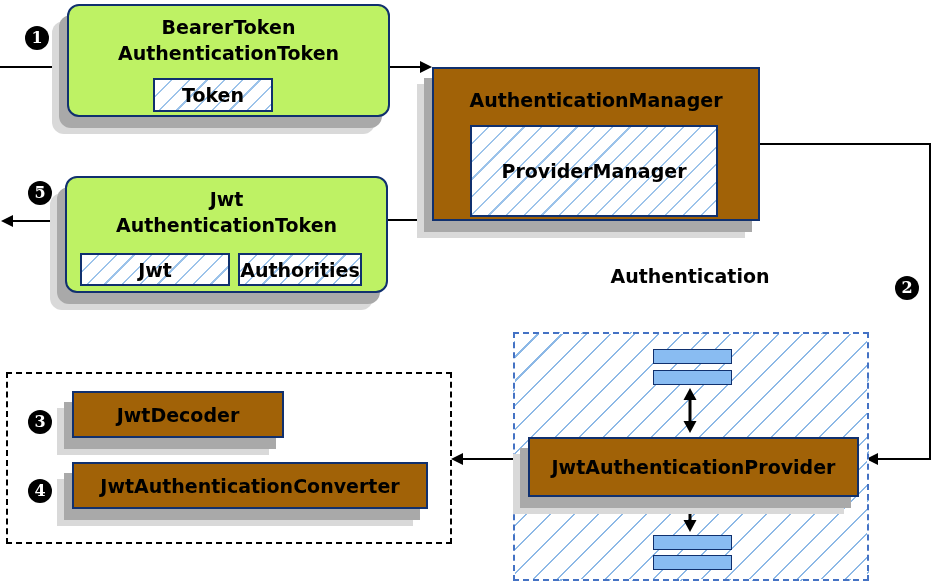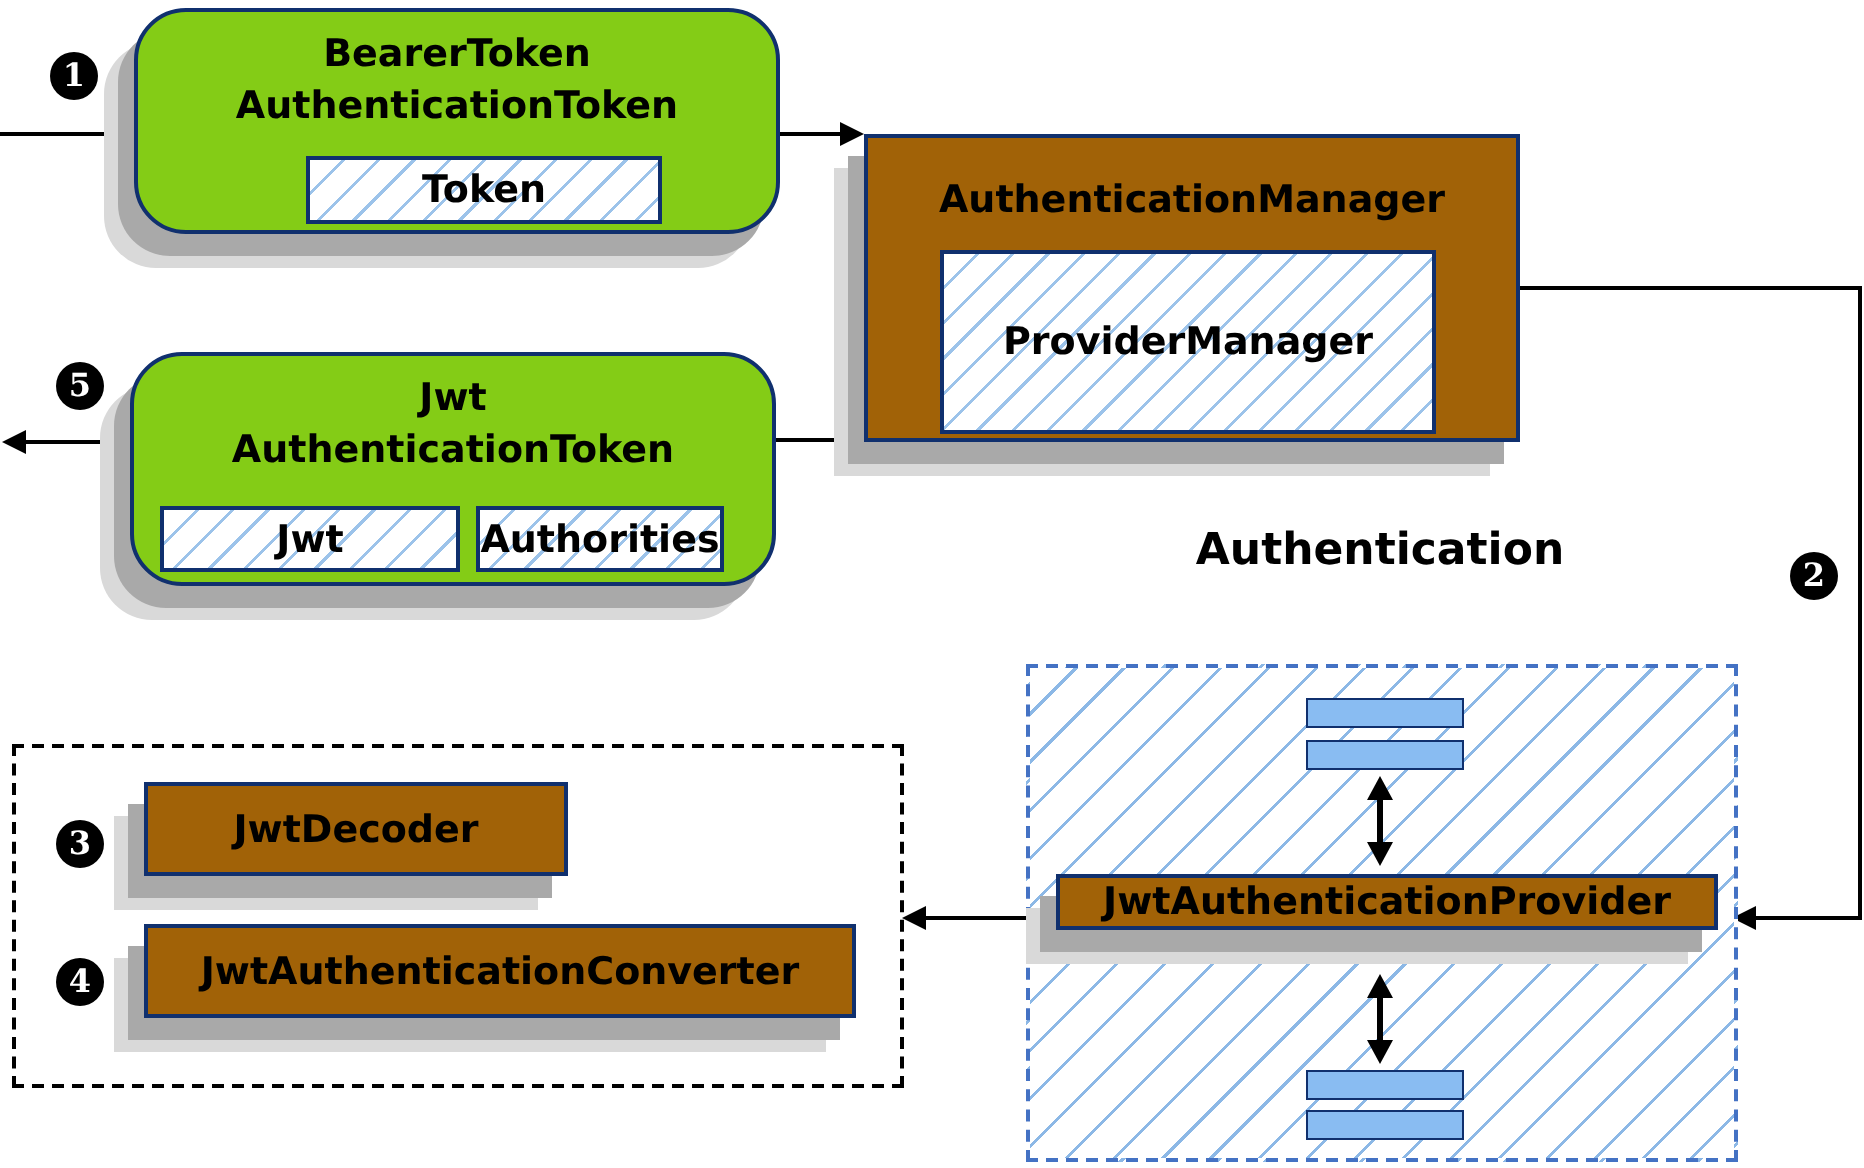--- a/index.html
+++ b/index.html
@@ -8,21 +8,21 @@
     font-family:"DejaVu Sans","Liberation Sans",sans-serif;color:#000;
   }
   
   .box{
     position:absolute;background:#a16207;border:2px solid #10306e;
     box-shadow:-8px 11px 0 #a9a9a9,-15px 17px 0 #d9d9d9;
     display:flex;align-items:center;justify-content:center;
     font-size:19px;font-weight:bold;box-sizing:border-box;text-align:center;
   }
   .rbox{
-    position:absolute;background:#84cc16;border:2px solid #10306e;border-radius:26px;
+    position:absolute;background:#bef264;border:2px solid #10306e;border-radius:12px;
     box-shadow:-8px 11px 0 #a9a9a9,-15px 17px 0 #d9d9d9;box-sizing:border-box;
   }
   .rtitle{
     position:absolute;left:0;right:0;top:8px;text-align:center;
     font-size:19px;font-weight:bold;line-height:26px;
   }
   
   .inner{
     position:absolute;border:2px solid #10306e;box-sizing:border-box;
     background:#fff;
@@ -50,21 +50,21 @@
   .head-left{
     position:absolute;width:0;height:0;
     border-top:6px solid transparent;border-bottom:6px solid transparent;border-right:12px solid #000;
   }
   .badge{
     position:absolute;width:24px;height:24px;border-radius:50%;background:#000;color:#fff;
     display:flex;align-items:center;justify-content:center;
     font-family:"DejaVu Serif","Liberation Serif",serif;font-size:16px;font-weight:bold;line-height:1;
   }
   .plabel{
-    position:absolute;text-align:center;font-size:22px;font-weight:bold;line-height:26px;
+    position:absolute;text-align:center;font-size:19px;font-weight:bold;line-height:26px;
   }
   .dbl-arrow{position:absolute;}
 </style>
 </head>
 <body>
 
 <div class="canvas">
 
   <div class="line" style="left:0;top:66px;width:60px;height:2px;"></div>
 
@@ -98,21 +98,21 @@
     </div>
   <div class="badge" style="left:28px;top:181px;">
       <span>5</span>
     </div>
 
   <div class="rbox" style="left:67px;top:4px;width:323px;height:113px;">
     <div class="rtitle">
       <div>BearerToken</div>
       <div>AuthenticationToken</div>
     </div>
-    <div class="inner" style="left:84px;top:72px;width:178px;height:34px;align-items:center;">
+    <div class="inner" style="left:84px;top:72px;width:120px;height:34px;align-items:center;">
       <span>Token</span>
     </div>
   </div>
 
   <div class="box" style="left:432px;top:67px;width:328px;height:154px;display:block;">
     <div class="rtitle" style="top:18px;">AuthenticationManager</div>
     <div class="inner" style="left:36px;top:56px;width:248px;height:92px;">
       <span>ProviderManager</span>
     </div>
   </div>
@@ -145,21 +145,21 @@
     <line x1="9" y1="8" x2="9" y2="37" stroke="#000" stroke-width="3"></line>
     <polygon points="9,0 2.5,12 15.5,12" fill="#000"></polygon>
     <polygon points="9,45 2.5,33 15.5,33" fill="#000"></polygon>
   </svg>
   <svg class="dbl-arrow" style="left:681px;top:487px;" width="18" height="45" viewBox="0 0 18 45">
     <line x1="9" y1="8" x2="9" y2="37" stroke="#000" stroke-width="3"></line>
     <polygon points="9,0 2.5,12 15.5,12" fill="#000"></polygon>
     <polygon points="9,45 2.5,33 15.5,33" fill="#000"></polygon>
   </svg>
 
-  <div class="box" style="left:528px;top:437px;width:331px;height:28px;">
+  <div class="box" style="left:528px;top:437px;width:331px;height:60px;">
     <span>JwtAuthenticationProvider</span>
   </div>
 
   <div class="group-dashed" style="left:6px;top:372px;width:446px;height:172px;"></div>
 
   <div class="box" style="left:72px;top:391px;width:212px;height:47px;">
     <span>JwtDecoder</span>
   </div>
 
   <div class="box" style="left:72px;top:462px;width:356px;height:47px;">

